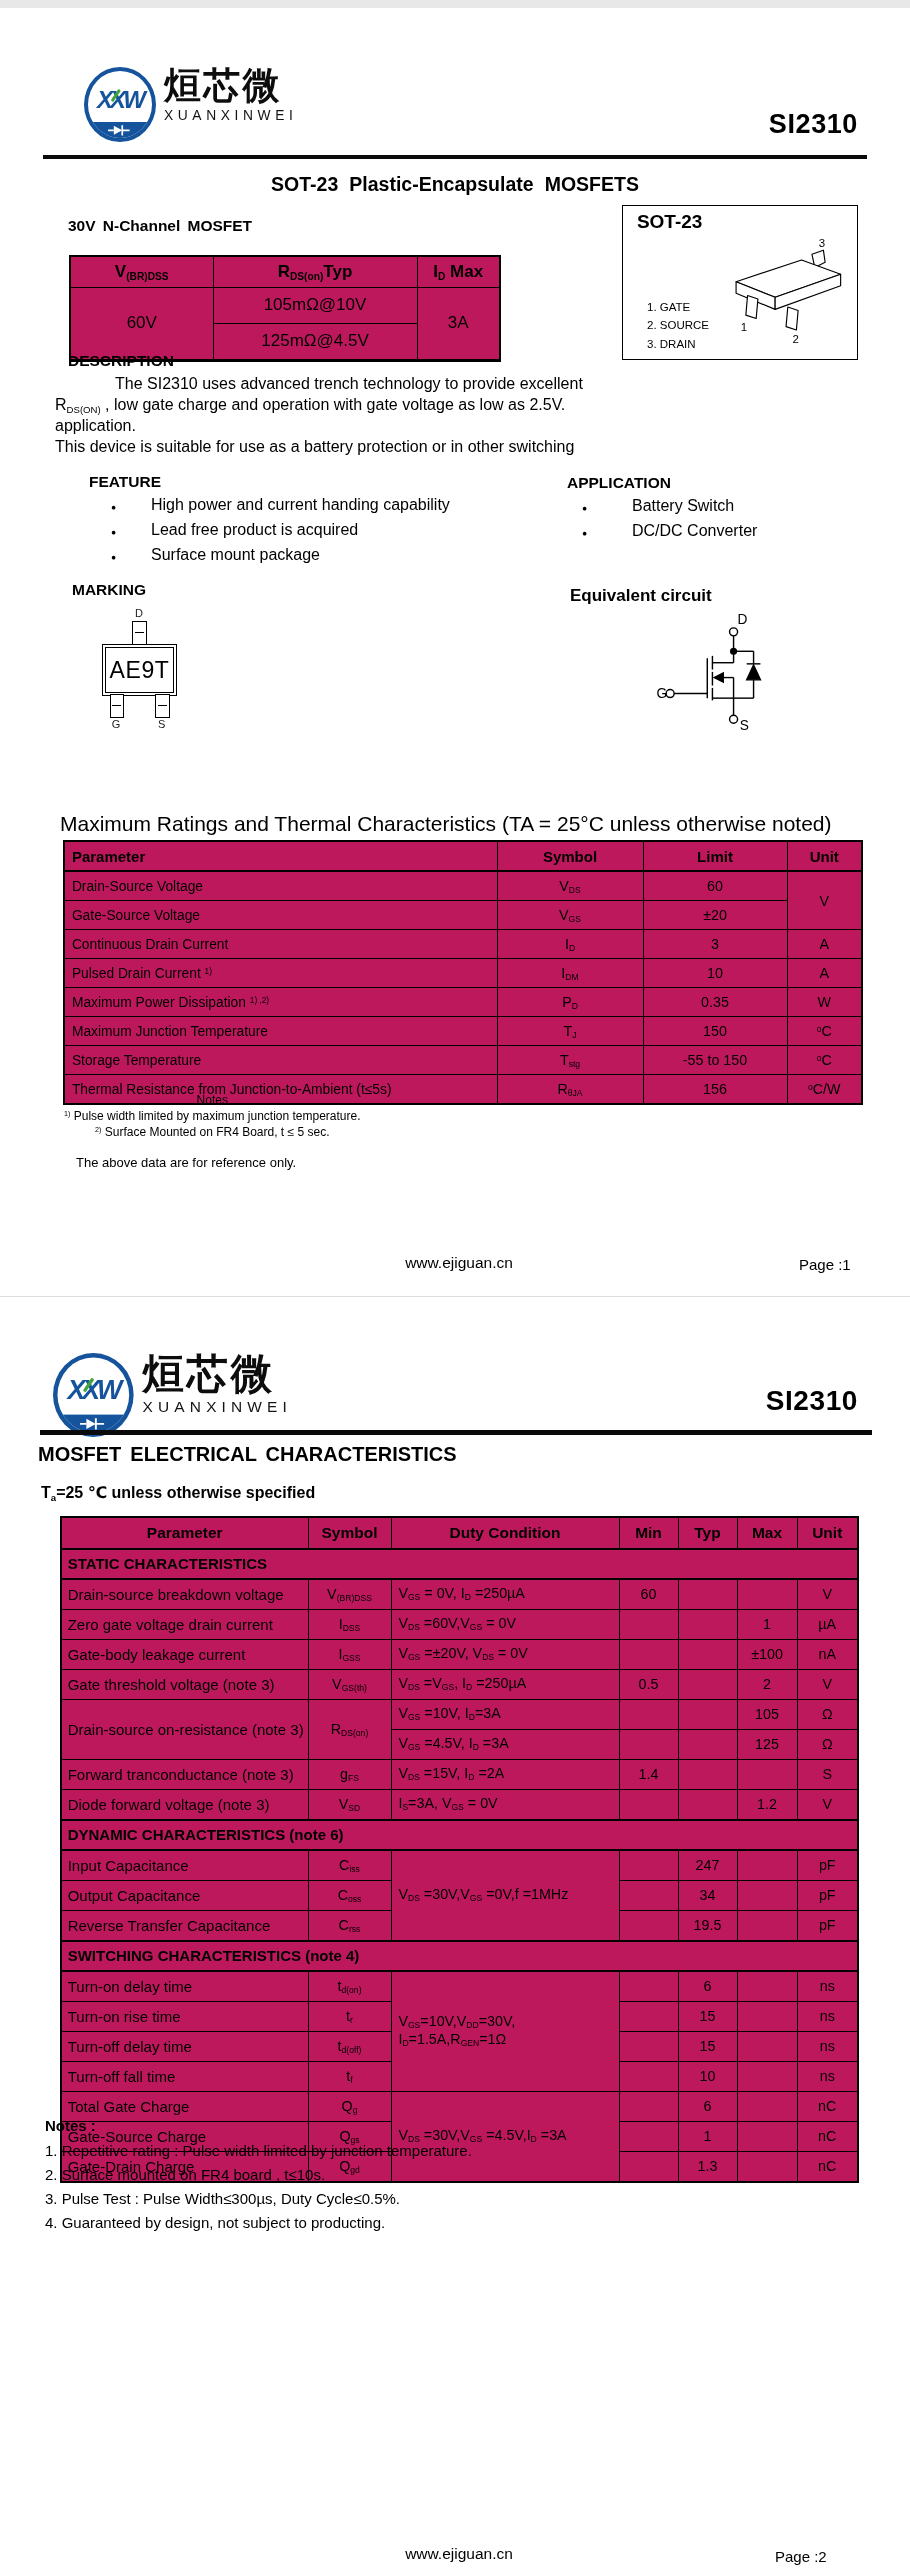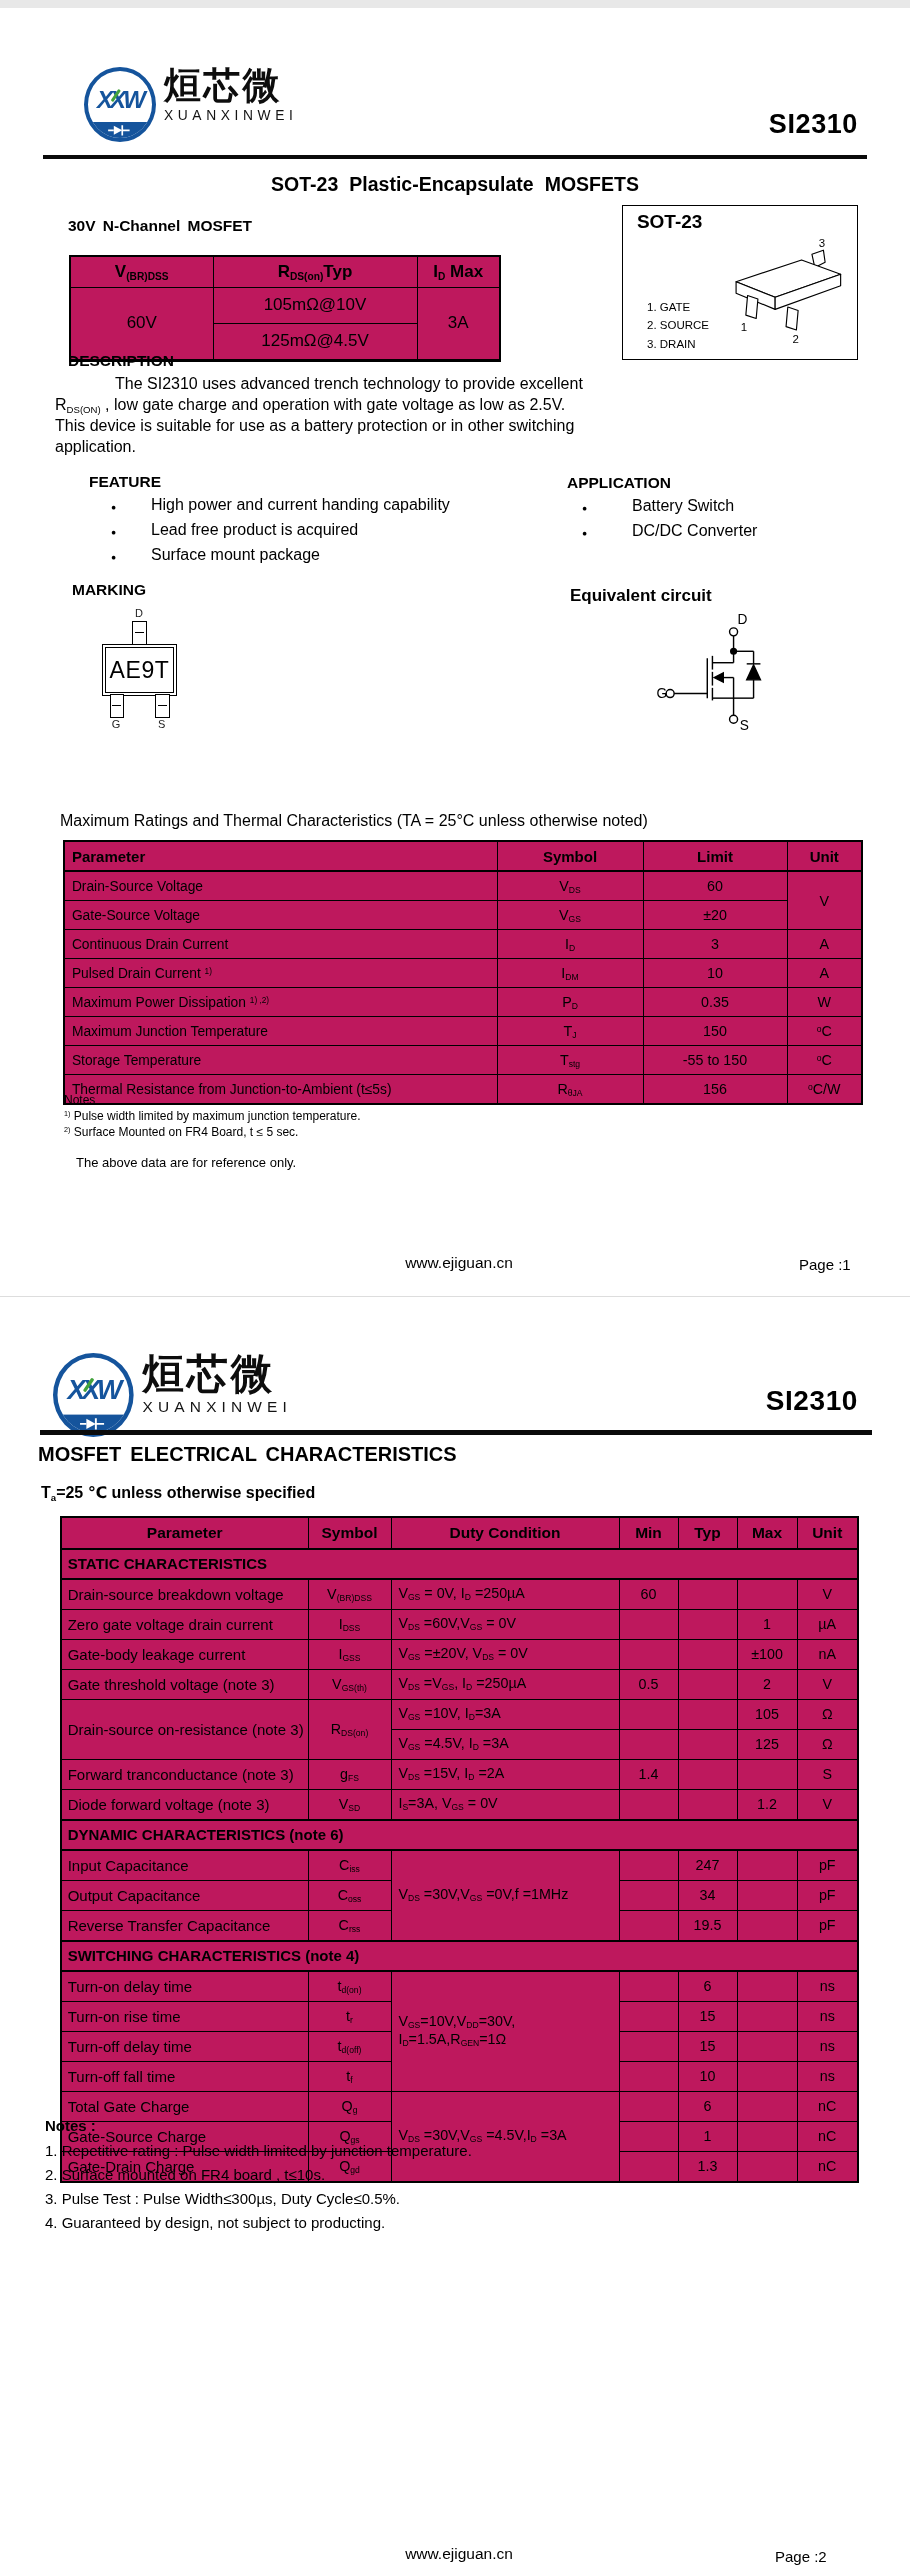--- a/index.html
+++ b/index.html
@@ -68,30 +68,30 @@
 
   
   .mk{position:absolute;width:75px;height:123px;}
   .mk .lbl{position:absolute;font-size:11px;color:#222;}
   .mk .pin{position:absolute;width:12.6px;height:22px;border:1.1px solid #000;background:#fff;}
   .mk .pin::after{content:"";position:absolute;left:1.7px;right:1.7px;top:9.8px;height:1.1px;background:#000;}
   .mk .body-o{position:absolute;left:0;top:37px;width:73px;height:50px;border:1.7px solid #000;background:#fff;}
   .mk .body-i{position:absolute;left:1.7px;top:1.7px;right:1.7px;bottom:1.7px;border:1.1px solid #000;
               display:flex;align-items:center;justify-content:center;font-size:23px;letter-spacing:0.6px;}
 
-  .notes1{font-size:12px;line-height:16px;}
+  .notes1{font-size:12px;line-height:16px;text-align:center;}
   .notes1 .nl{font-size:12px;}
   .disclaimer{font-size:13px;}
   .notes2-label{font-size:15px;font-weight:bold;}
   .notes2 div{font-size:15px;height:24px;}
   .footer-site{font-size:15.5px;}
   .footer-page{font-size:15px;}
   .cond-line{font-size:16px;font-weight:bold;}
   .sec-title2{font-size:20px;font-weight:bold;word-spacing:3.4px;}
-  .ratings-title{font-size:16px;}
+  .ratings-title{font-size:21px;}
 </style>
 </head>
 <body>
 
 <div class="doc">
 
   <section class="page" id="pg1">
 
     <div class="abs logo" style="left:84px;top:59px;">
       <div class="logo-ellipse">
@@ -161,22 +161,22 @@
         <text x="172" y="16" font-size="20">3</text>
         <text x="36" y="162" font-size="20">1</text>
         <text x="126" y="182" font-size="20">2</text>
       </svg>
     </div>
 
     <div class="abs sec-h" style="left:68px;top:344px;">DESCRIPTION</div>
     <div class="abs para" style="left:55px;top:365px;">
       <div class="ind">The SI2310 uses advanced trench technology to provide excellent</div>
       <div>R<sub>DS(ON)</sub> , low gate charge and operation with gate voltage as low as 2.5V.</div>
+      <div>application.</div>
       <div>This device is suitable for use as a battery protection or in other switching</div>
-      <div>application.</div>
     </div>
 
     <div class="abs sec-h" style="left:89px;top:465px;">FEATURE</div>
     <div class="abs blist" style="left:111px;top:488px;">
       <div class="item">
         <span class="dot f-dot">●</span>
         <span>High power and current handing capability</span>
       </div>
       <div class="item">
         <span class="dot f-dot">●</span>

